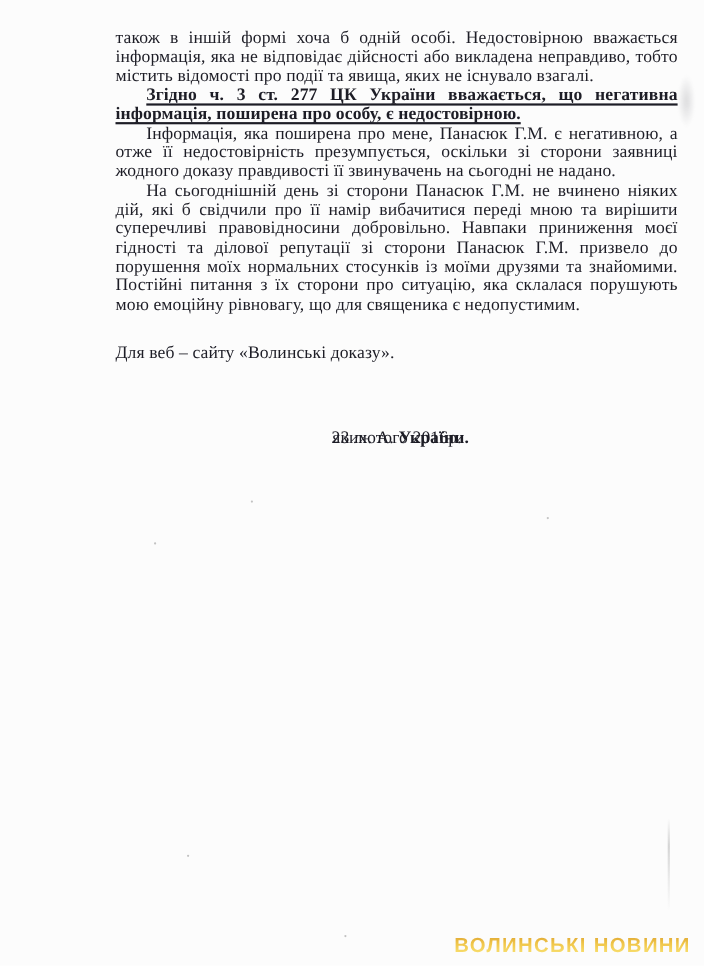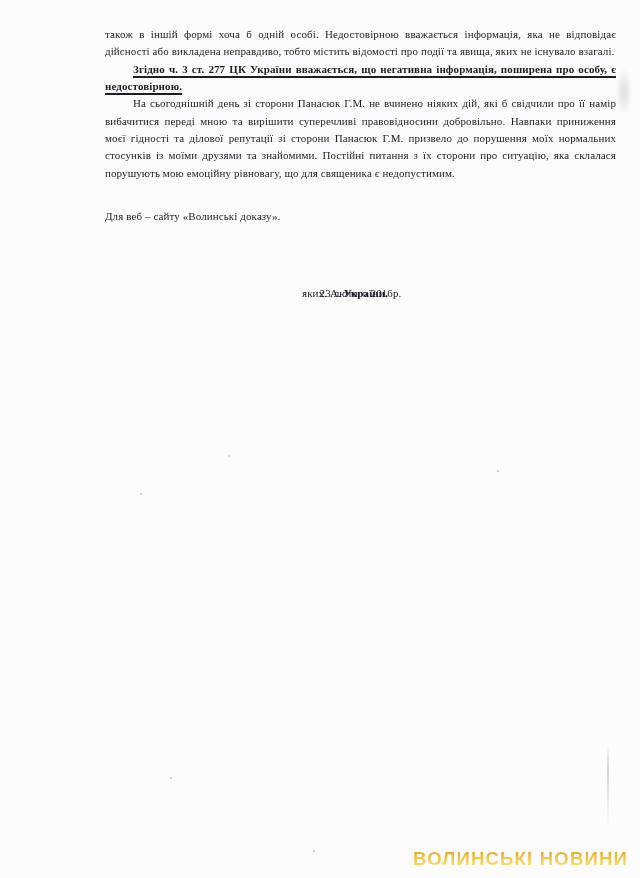--- a/index.html
+++ b/index.html
@@ -7,21 +7,21 @@
     position:relative;
     width:640px;height:878px;
     background:#fcfcfc;
     overflow:hidden;
     font-family:"Liberation Serif", serif;
   }
   .content{
     position:absolute;
     left:105px;top:26px;width:511px;
     color:#1d1d26;
-    font-size:11px;
+    font-size:16px;
     line-height:17.35px;
     text-align:justify;
     letter-spacing:0.1px;
   }
   .para{margin:0;}
   .indent{text-indent:28px;}
   .emph{
     font-weight:bold;
     text-decoration:underline;
     text-decoration-thickness:1.6px;
@@ -69,20 +69,21 @@
   }
 </style>
 </head>
 <body>
 
 <div class="page">
 
   <div class="content">
     <p class="para">також в іншій формі хоча б одній особі. Недостовірною вважається інформація, яка не відповідає дійсності або викладена неправдиво, тобто містить відомості про події та явища, яких не існувало взагалі.</p>
     <p class="para indent emph">Згідно ч. 3 ст. 277 ЦК України вважається, що негативна інформація, поширена про особу, є недостовірною.</p>
+    <p class="para indent">Інформація, яка поширена про мене, Панасюк Г.М. є негативною, а отже її недостовірність презумпується, оскільки зі сторони заявниці жодного доказу правдивості її звинувачень на сьогодні не надано.</p>
     <p class="para indent">На сьогоднішній день зі сторони Панасюк Г.М. не вчинено ніяких дій, які б свідчили про її намір вибачитися переді мною та вирішити суперечливі правовідносини добровільно. Навпаки приниження моєї гідності та ділової репутації зі сторони Панасюк Г.М. призвело до порушення моїх нормальних стосунків із моїми друзями та знайомими. Постійні питання з їх сторони про ситуацію, яка склалася порушують мою емоційну рівновагу, що для священика є недопустимим.</p>
 
     <p class="web-note">Для веб – сайту «Волинські доказу».</p>
 
     <div class="sig-row">
       <span class="date">23 лютого 2016р.</span>
       <span class="sig">
         <span>яких. А.</span>
         <span class="sig-name">України.</span>
       </span>

